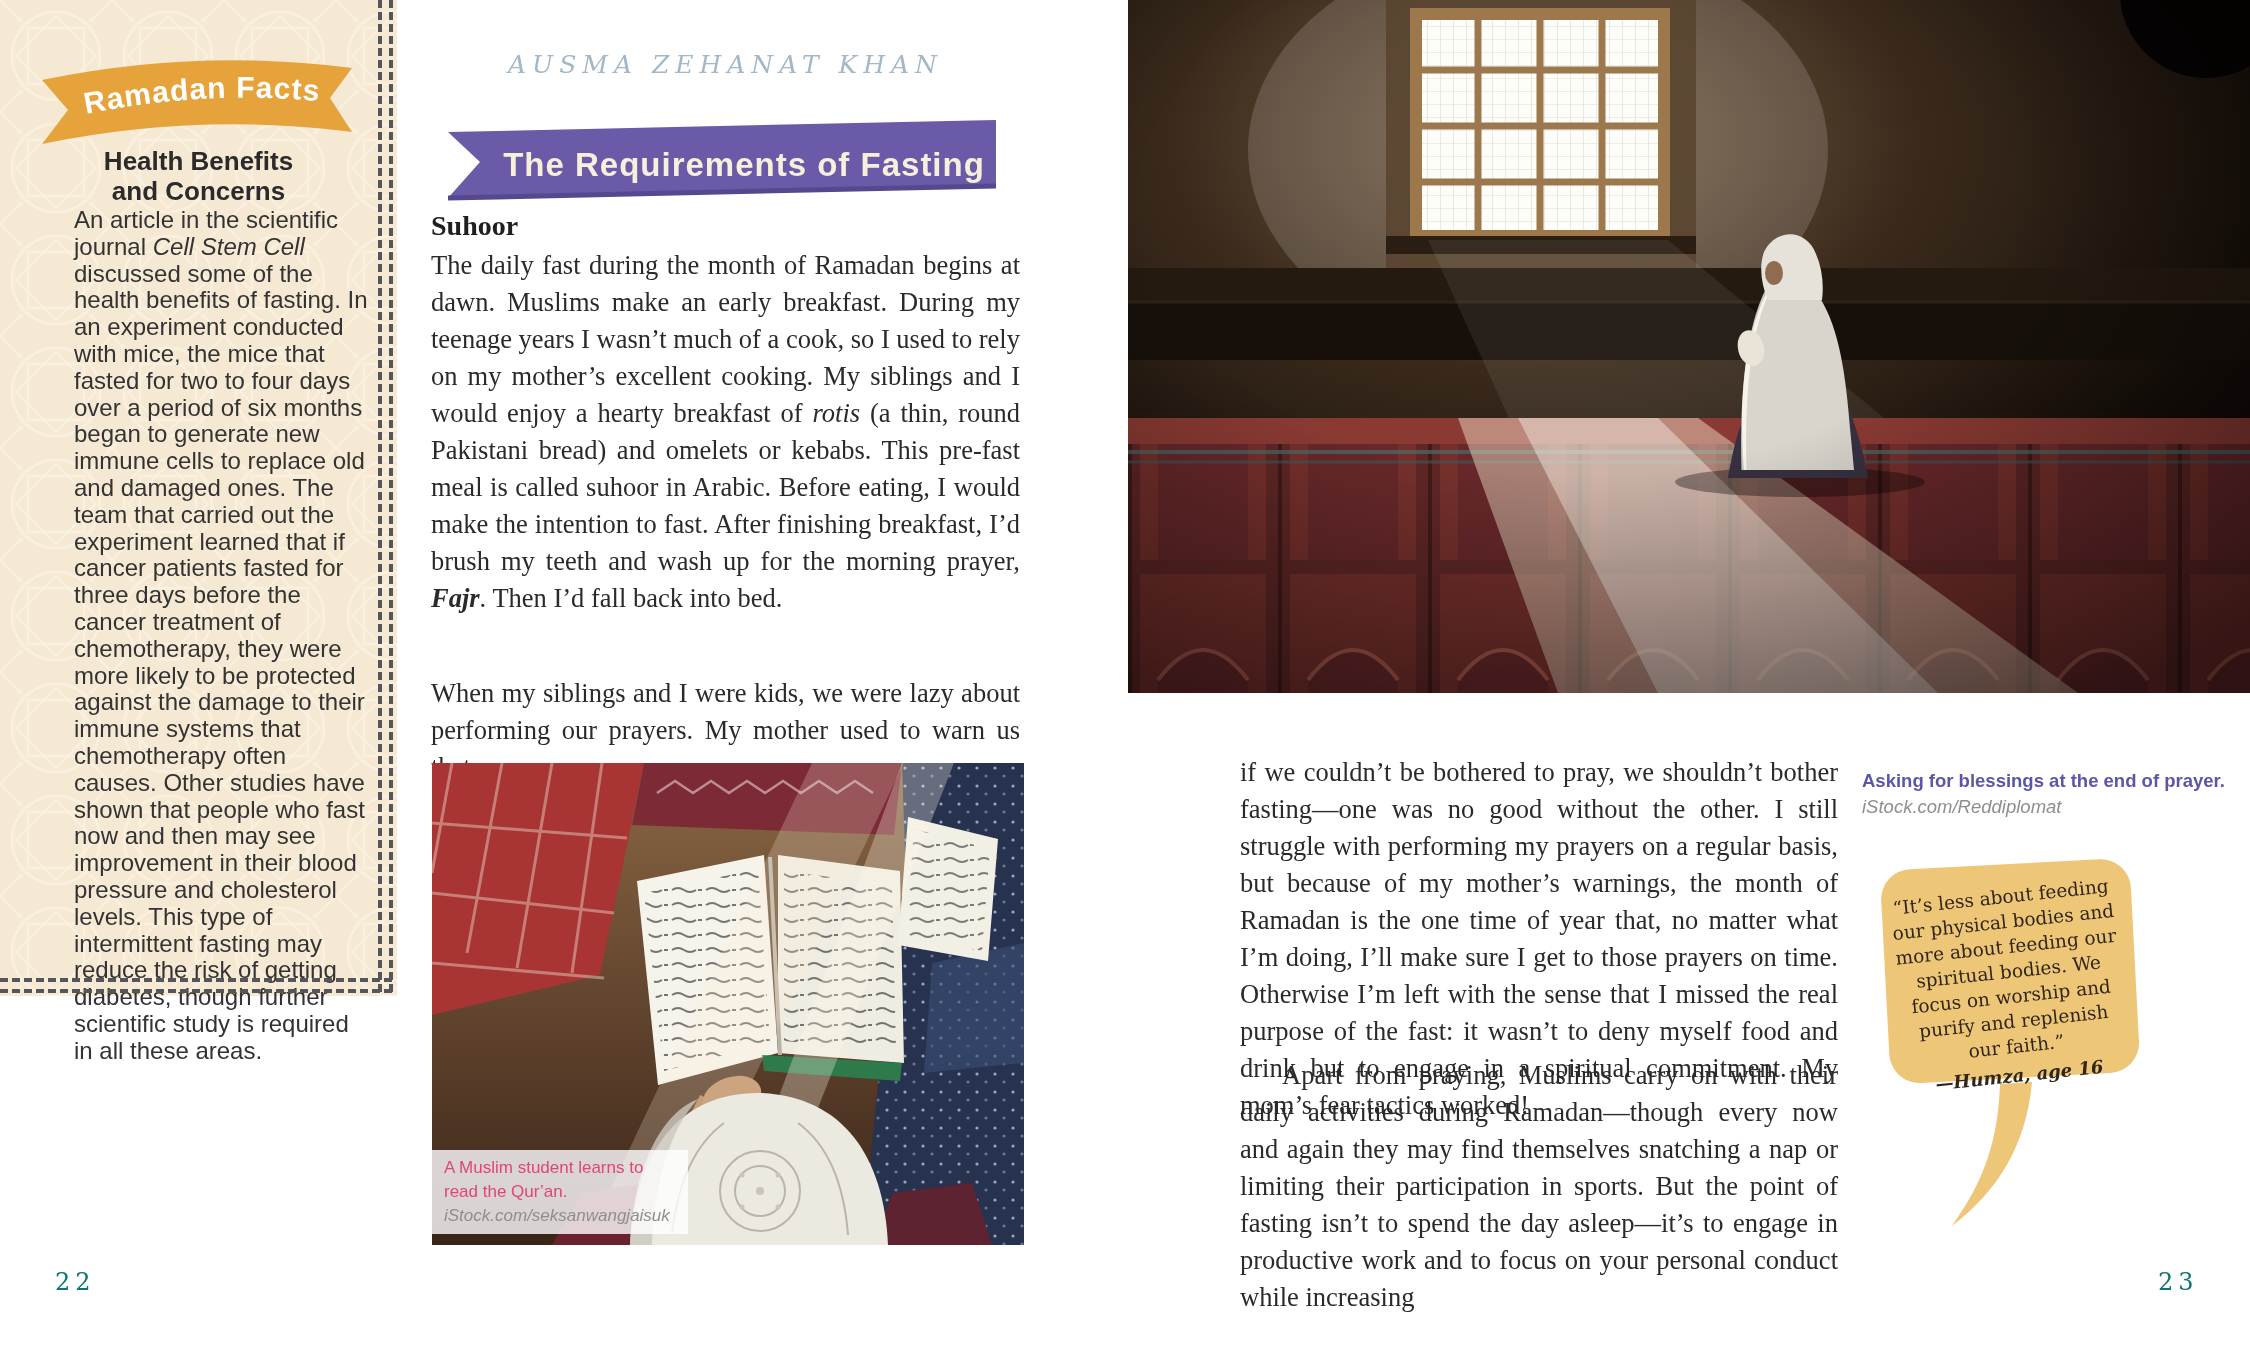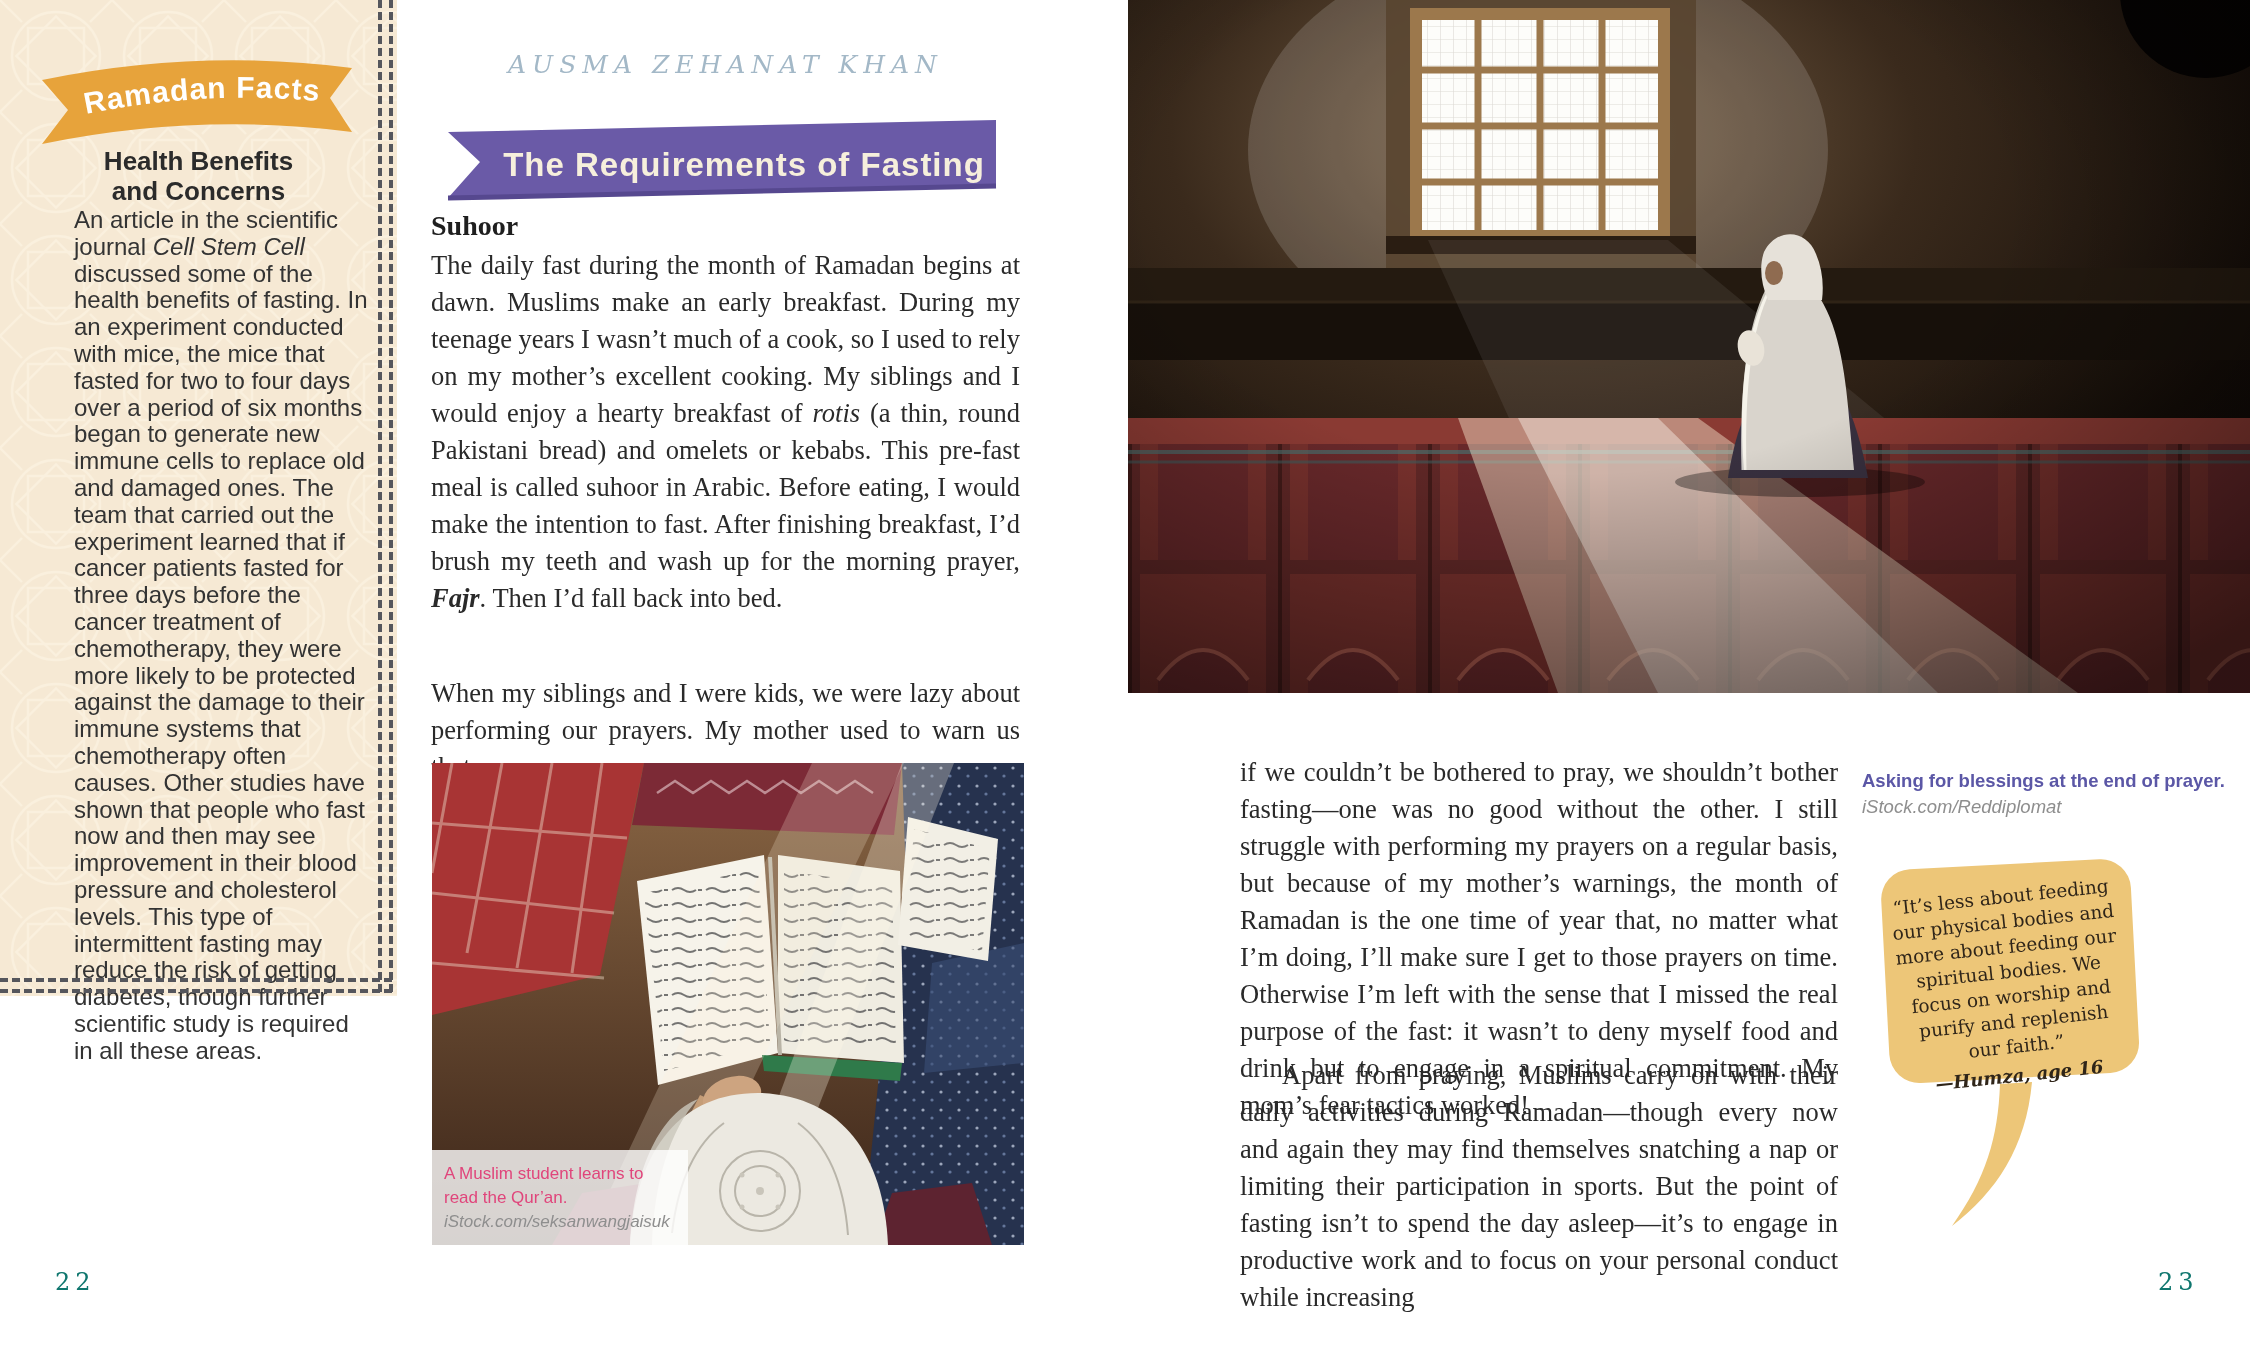--- a/index.html
+++ b/index.html
@@ -33,21 +33,21 @@
   .bodytext .bi{font-style:italic;font-weight:bold;margin-top:23px;}
   #suhoor-head{top:210px;}
   #suhoor-para{position:absolute;left:431px;top:247px;width:589px;}
   #prayer-head{top:638px;}
   #prayer-para{position:absolute;left:431px;top:675px;width:589px;}
 
   
   .photo-left{position:absolute;left:432px;top:763px;width:592px;height:482px;}
   .photo-right{position:absolute;left:1128px;top:0;width:1122px;height:693px;}
   .caption-box{position:absolute;left:432px;top:1150px;width:256px;background:rgba(255,255,255,0.8);
-               padding:12px 12px;box-sizing:border-box;font-family:"Liberation Sans",sans-serif;font-size:17px;line-height:24px;}
+               padding:6px 12px;box-sizing:border-box;font-family:"Liberation Sans",sans-serif;font-size:17px;line-height:24px;}
   .caption-pink{color:#e0457b;}
   .credit{color:#8e8e8e;font-style:italic;}
 
   
   #cont-para1{position:absolute;left:1240px;top:754px;width:598px;}
   #cont-para2{position:absolute;left:1240px;top:1057px;width:598px;text-indent:42px;}
   .caption-right{position:absolute;left:1862px;top:724px;width:386px;
                  font-family:"Liberation Sans",sans-serif;font-size:18.5px;line-height:26px;white-space:nowrap;margin-top:44px;}
   .caption-purple{color:#5b57a6;font-weight:bold;}
 

